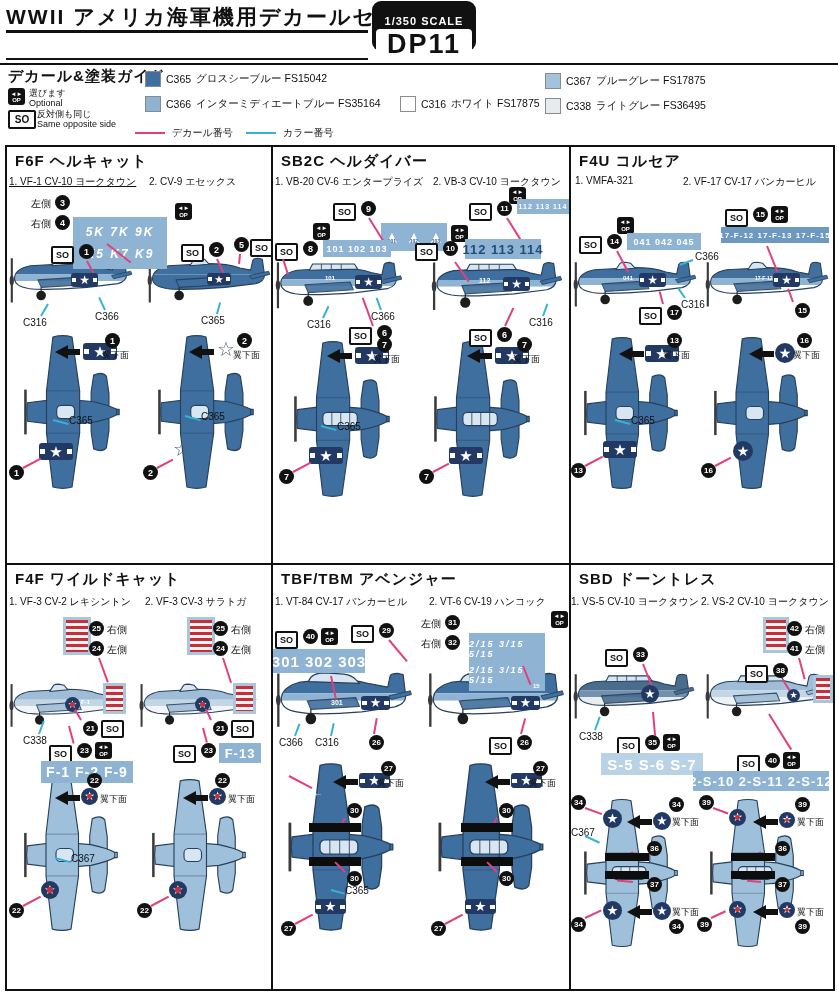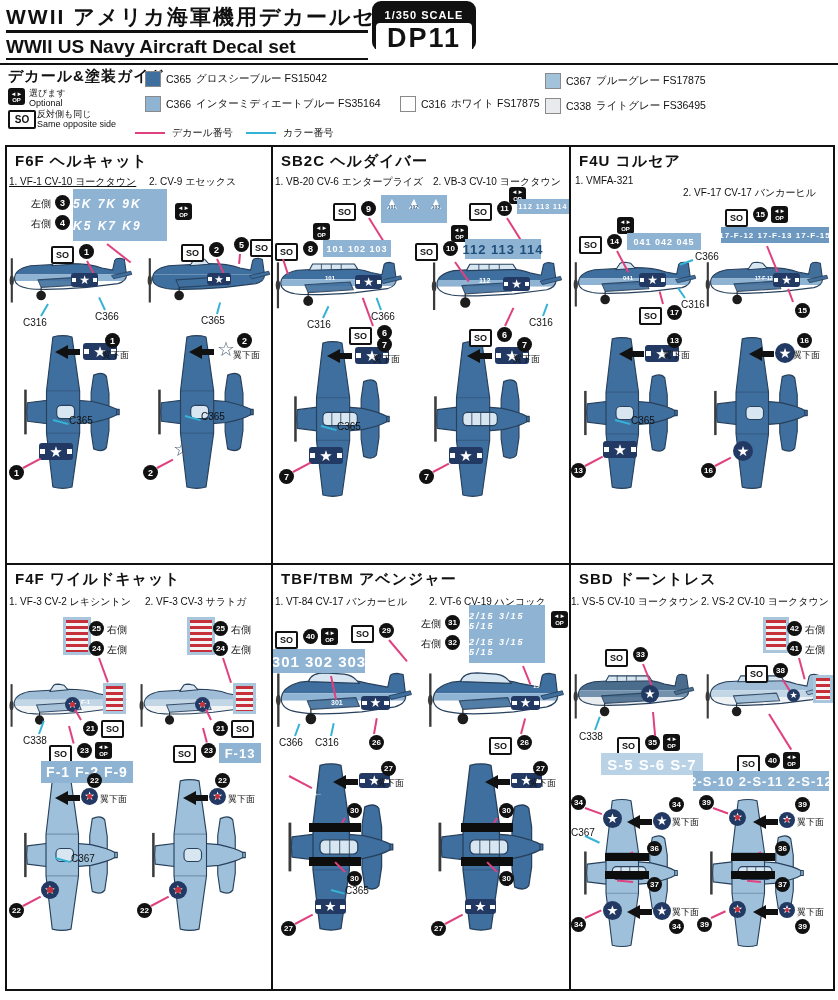--- a/index.html
+++ b/index.html
@@ -7,21 +7,21 @@
          font-family:"Liberation Sans","DejaVu Sans",sans-serif;color:#111;}
   .abs{position:absolute;}
   
   .h-jp{left:6px;top:3px;font-size:21px;font-weight:bold;letter-spacing:2px;}
   .rule-jp{left:6px;top:30px;width:362px;height:3px;background:#111;}
   .h-en{left:6px;top:36px;font-size:19px;font-weight:bold;}
   .rule-en{left:6px;top:58px;width:362px;height:2px;background:#111;}
   .full-rule{left:0;top:63px;width:838px;height:2px;background:#111;}
   .badge{left:372px;top:1px;width:104px;height:50px;background:#111;border-radius:9px;
          display:flex;flex-direction:column;align-items:stretch;}
-  .badge .scale{color:#fff;font-size:11px;font-weight:bold;text-align:center;padding-top:8px;letter-spacing:1px;}
+  .badge .scale{color:#fff;font-size:11px;font-weight:bold;text-align:center;padding-top:14px;letter-spacing:1px;}
   .badge .code{flex:1;margin:2px 4px 4px;background:#fff;border-radius:4px;display:flex;align-items:center;justify-content:center;
                font-size:27px;font-weight:bold;letter-spacing:2px;color:#111;}
   
   .lg-title{left:8px;top:67px;font-size:15px;font-weight:bold;letter-spacing:1px;}
   .lg-line{font-size:9px;line-height:1.15;}
   .opbox,.sobox{display:flex;align-items:center;justify-content:center;}
   .opbox{left:8px;top:88px;width:17px;height:17px;background:#111;border-radius:3px;color:#fff;
          flex-direction:column;font-size:6px;line-height:1;font-weight:bold;}
   .sobox{left:8px;top:110px;width:24px;height:15px;background:#fff;border:2px solid #111;border-radius:2px;
          font-weight:bold;font-size:10px;}
@@ -43,22 +43,22 @@
   .it{position:absolute;}
   .lab{font-size:10px;white-space:nowrap;}
   .num{width:15px;height:15px;background:#111;color:#fff;border-radius:50%;font-size:9px;font-weight:bold;
        display:flex;align-items:center;justify-content:center;}
   .so{background:#fff;border:2px solid #111;color:#111;font-weight:bold;font-size:9px;height:14px;
       padding:0 3px;display:flex;align-items:center;border-radius:2px;}
   .op{width:17px;height:17px;background:#111;border-radius:3px;color:#fff;display:flex;flex-direction:column;
       align-items:center;justify-content:center;font-size:6px;line-height:1.1;font-weight:bold;}
   .strip{display:flex;align-items:center;justify-content:center;font-weight:bold;background:#8fb3d3;color:#fff;
          letter-spacing:1px;white-space:nowrap;}
-  .sheet-d{display:flex;flex-direction:column;align-items:flex-start;justify-content:space-evenly;background:#8fb3d3;
-           color:#fff;font-weight:bold;font-style:italic;letter-spacing:2px;}
+  .sheet-d{display:flex;flex-direction:column;align-items:center;justify-content:space-evenly;background:#8fb3d3;
+           color:#fff;font-weight:bold;font-style:italic;letter-spacing:2px;margin-top:28px;}
   .sheet-d.trisheet{flex-direction:row;justify-content:space-around;font-style:normal;letter-spacing:0;}
   .tw{position:relative;display:inline-block;line-height:1;}
   .tw b{font-size:17px;color:#fff;}
   .tw i{position:absolute;left:50%;bottom:2px;transform:translateX(-50%);font-style:normal;font-size:5px;
         color:#35608a;font-weight:bold;}
   .stripes{background:repeating-linear-gradient(180deg,#c5303a 0 3px,#f4f4f4 3px 6px);border:3px solid #a9c6dc;}
   .lead{height:2px;transform-origin:0 50%;}
   .lead.p{background:#e0417e;}
   .lead.c{background:#35b3d6;}
   .arrow{width:26px;height:14px;}
@@ -170,21 +170,20 @@
         <line x1="40" y1="88" x2="92" y2="88" stroke-opacity="0.35"></line>
         <line x1="40" y1="152" x2="92" y2="152" stroke-opacity="0.35"></line>
       </g>
     </symbol>
   </defs>
 </svg>
 
 <div class="sheet">
   <div class="abs h-jp">WWII アメリカ海軍機用デカールセット</div>
   <div class="abs rule-jp"></div>
-  <div class="abs h-en">WWII US Navy Aircraft Decal set</div>
   <div class="abs rule-en"></div>
   <div class="abs full-rule"></div>
 
   <div class="abs badge">
     <div class="scale">1/350 SCALE</div>
     <div class="code">DP11</div>
   </div>
 
   <div class="abs lg-title">デカール&amp;塗装ガイド</div>
   <div class="abs opbox">
@@ -380,21 +379,21 @@
           <div class="it lab" style="left: 240px; top: 206px; font-size: 9px;">翼下面</div>
           <div class="it star sb" style="left: 176px; top: 300px; width: 34px; height: 17px; font-size: 15px;">★</div>
           <div class="it num" style="left: 146px; top: 322px;">7</div>
           <div class="it lead p" style="left: 160px; top: 324px; width: 18px; transform: rotate(-28deg);"></div>
         </div>
     </div>
     <div class="cell">
       <div class="sec-title">F4U コルセア</div>
       <div class="canvas">
           <div class="it lab" style="left: 4px; top: 28px;">1. VMFA-321</div>
-          <div class="it lab" style="left: 112px; top: 28px; margin-top: 11px;">2. VF-17  CV-17 バンカーヒル</div>
+          <div class="it lab" style="left: 112px; top: 28px;">2. VF-17  CV-17 バンカーヒル</div>
           <svg class="it plane" style="--c1: #3f6f9e; --c2: #8fb3d3; --c3: #ffffff; left: 0px; top: 112px; width: 128px; height: 54px;">
             <use href="#sideF" xlink:href="#sideF" width="100%" height="100%"></use>
           </svg>
           <svg class="it plane" style="--c1: #436f9b; --c2: #8fb3d3; --c3: #ffffff; left: 132px; top: 112px; width: 128px; height: 54px;">
             <use href="#sideF" xlink:href="#sideF" width="100%" height="100%"></use>
           </svg>
           <svg class="it plane" style="--c1: #3f6f9e; --c2: #3f6f9e; --c3: #3f6f9e; left: 10px; top: 188px; width: 100px; height: 156px;">
             <use href="#topF" xlink:href="#topF" width="100%" height="100%"></use>
           </svg>
           <svg class="it plane" style="--c1: #3f6f9e; --c2: #3f6f9e; --c3: #3f6f9e; left: 140px; top: 188px; width: 100px; height: 156px;">

